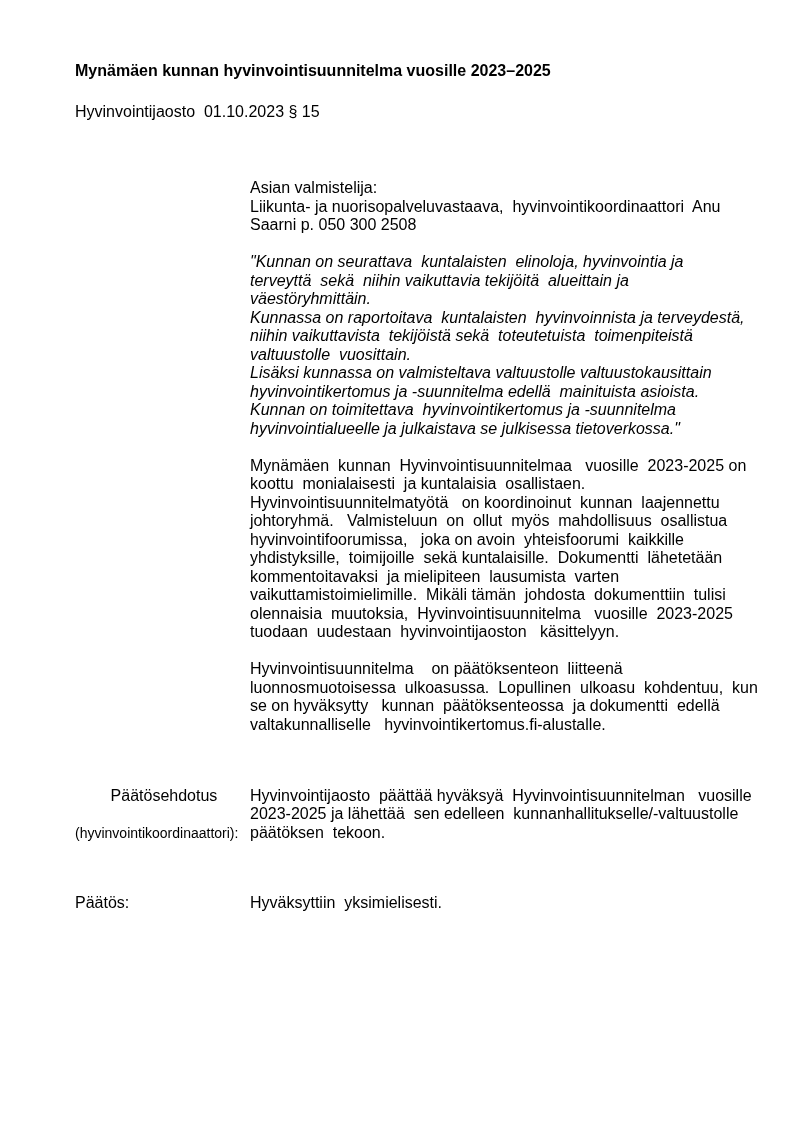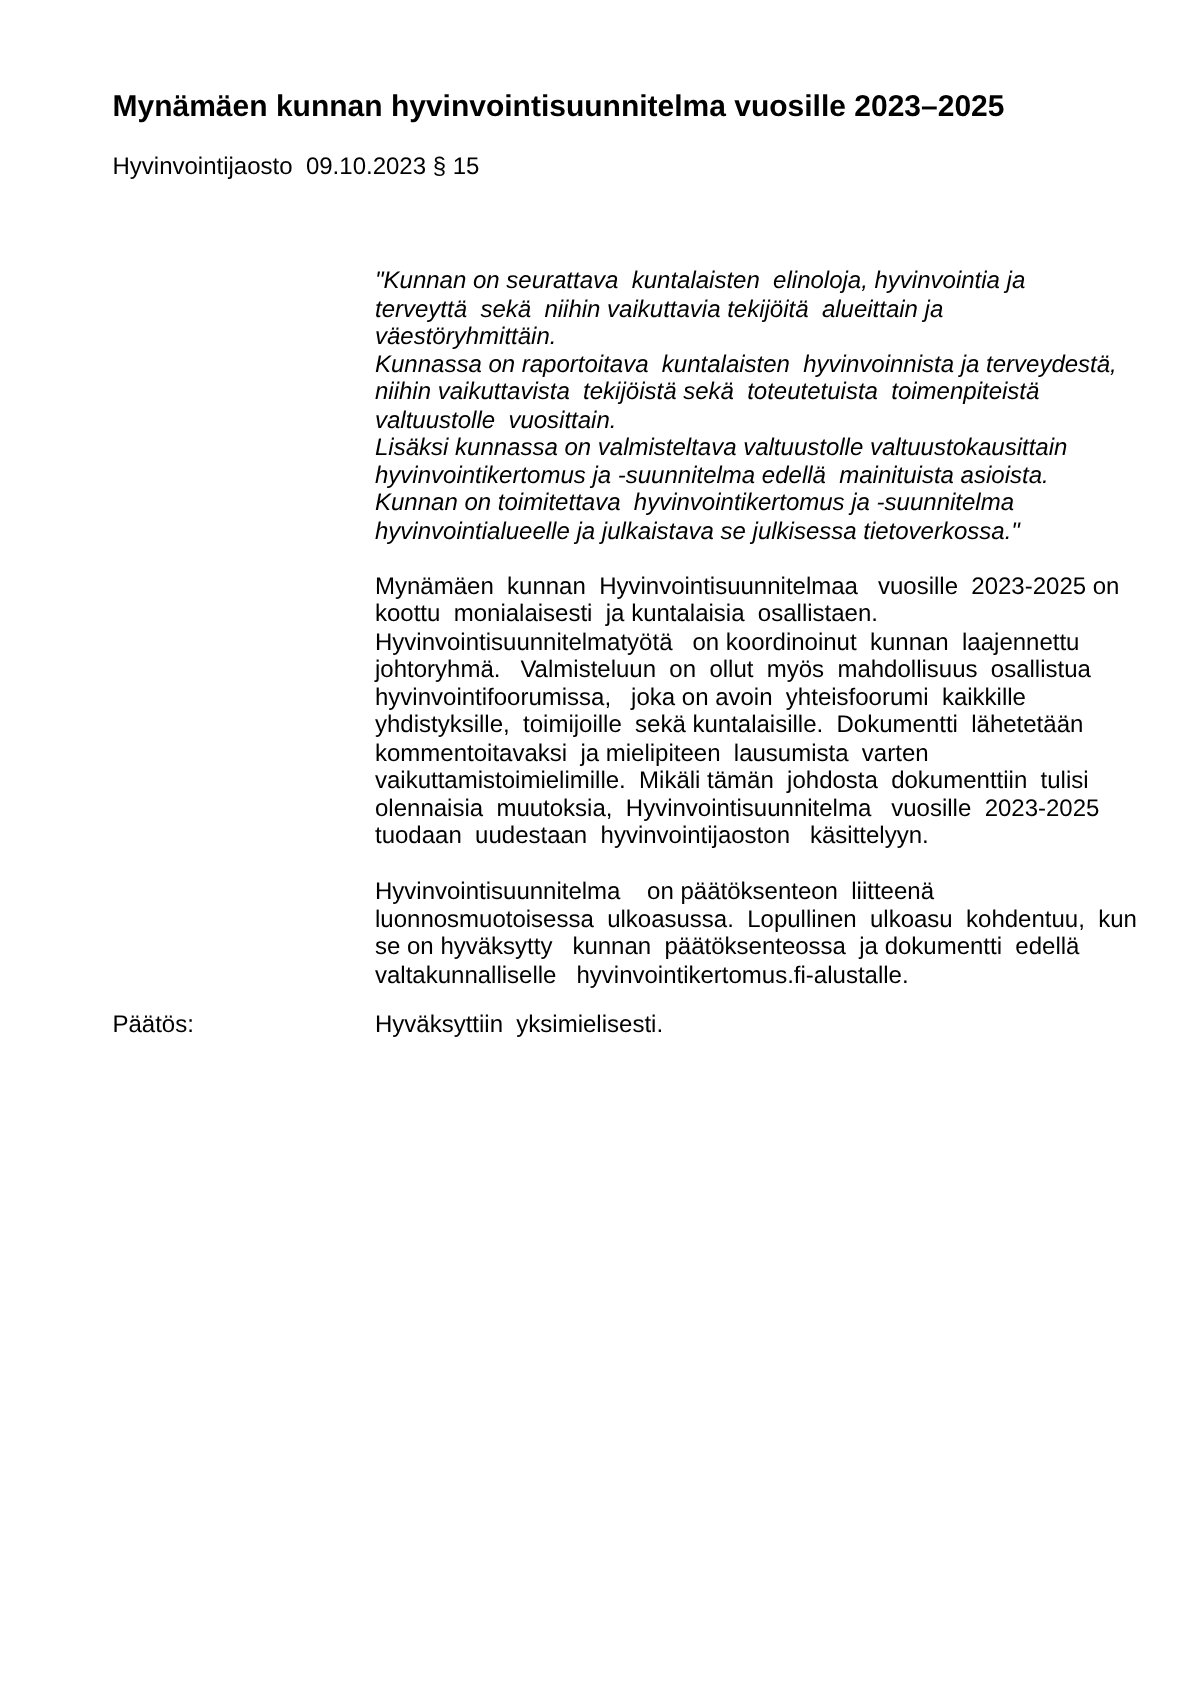--- a/index.html
+++ b/index.html
@@ -20,21 +20,21 @@
     box-sizing: border-box;
   }
   .content {
     padding: 62px 40px 0 75px;
     box-sizing: border-box;
   }
   .doc-title {
     font-weight: bold;
     white-space: pre;
     margin: 0;
-    font-size: 20px;
+    font-size: 16px;
   }
   .committee-line {
     margin-top: 22px;
     white-space: pre;
   }
   .body-col {
     margin-left: 175px;
     margin-top: 58px;
     width: 492px;
   }
@@ -75,23 +75,26 @@
   }
 </style>
 </head>
 <body>
 
 <div class="page">
   <div class="content">
 
     <h1 class="doc-title">Mynämäen kunnan hyvinvointisuunnitelma vuosille 2023–2025</h1>
 
-    <div class="committee-line">Hyvinvointijaosto  09.10.2023 § 15</div>
+    <div class="committee-line">Hyvinvointijaosto  01.10.2023 § 15</div>
 
     <div class="body-col">
+      <p class="para">Asian valmistelija:
+Liikunta- ja nuorisopalveluvastaava,  hyvinvointikoordinaattori  Anu
+Saarni p. 050 300 2508</p>
       <p class="para quote">"Kunnan on seurattava  kuntalaisten  elinoloja, hyvinvointia ja
 terveyttä  sekä  niihin vaikuttavia tekijöitä  alueittain ja
 väestöryhmittäin.
 Kunnassa on raportoitava  kuntalaisten  hyvinvoinnista ja terveydestä,
 niihin vaikuttavista  tekijöistä sekä  toteutetuista  toimenpiteistä
 valtuustolle  vuosittain.
 Lisäksi kunnassa on valmisteltava valtuustolle valtuustokausittain
 hyvinvointikertomus ja -suunnitelma edellä  mainituista asioista.
 Kunnan on toimitettava  hyvinvointikertomus ja -suunnitelma
 hyvinvointialueelle ja julkaistava se julkisessa tietoverkossa."</p>
@@ -104,20 +107,29 @@
 kommentoitavaksi  ja mielipiteen  lausumista  varten
 vaikuttamistoimielimille.  Mikäli tämän  johdosta  dokumenttiin  tulisi
 olennaisia  muutoksia,  Hyvinvointisuunnitelma   vuosille  2023-2025
 tuodaan  uudestaan  hyvinvointijaoston   käsittelyyn.</p>
       <p class="para">Hyvinvointisuunnitelma    on päätöksenteon  liitteenä
 luonnosmuotoisessa  ulkoasussa.  Lopullinen  ulkoasu  kohdentuu,  kun
 se on hyväksytty   kunnan  päätöksenteossa  ja dokumentti  edellä
 valtakunnalliselle   hyvinvointikertomus.fi-alustalle.</p>
     </div>
 
+    <div class="row row-proposal">
+      <div class="label-col">
+        <span class="label-line-1">Päätösehdotus</span>
+        <span class="label-line-2">(hyvinvointikoordinaattori):</span>
+      </div>
+      <div class="row-text">Hyvinvointijaosto  päättää hyväksyä  Hyvinvointisuunnitelman   vuosille
+2023-2025 ja lähettää  sen edelleen  kunnanhallitukselle/-valtuustolle
+päätöksen  tekoon.</div>
+    </div>
 
     <div class="row row-decision">
       <div class="label-col">Päätös:</div>
       <div class="row-text">Hyväksyttiin  yksimielisesti.</div>
     </div>
 
   </div>
 </div>
 
 </body></html>

